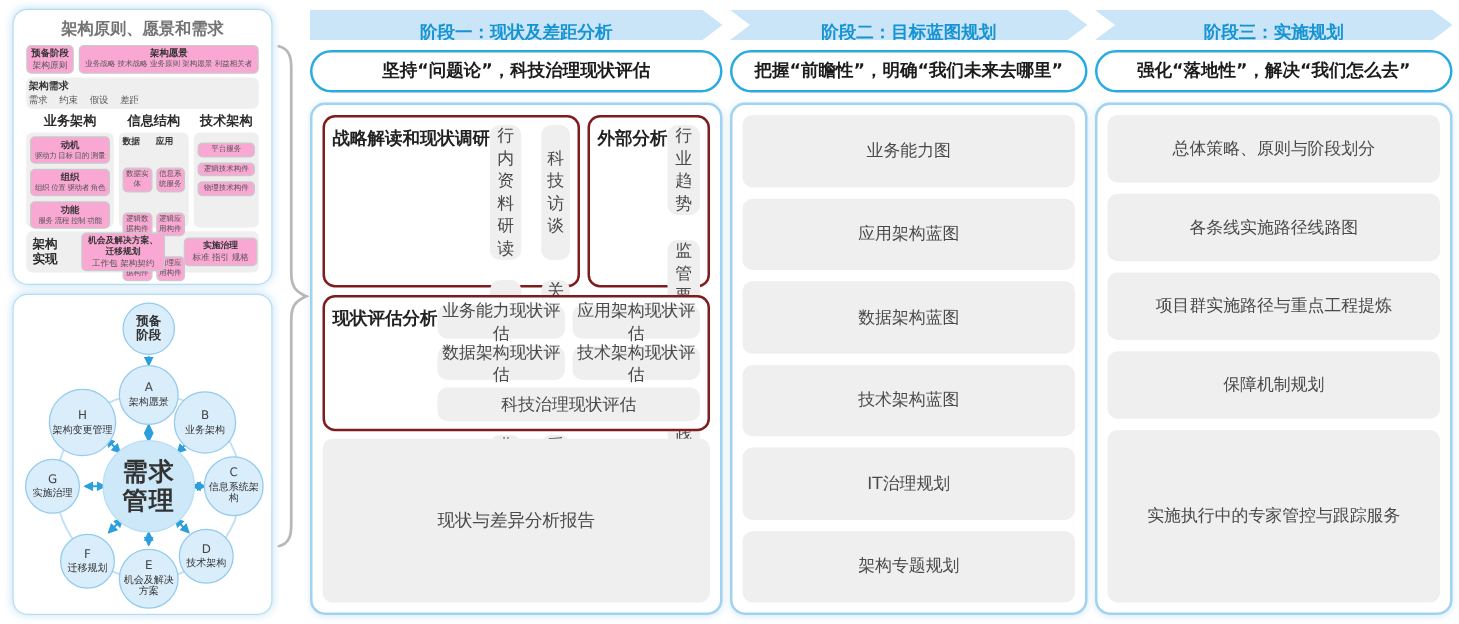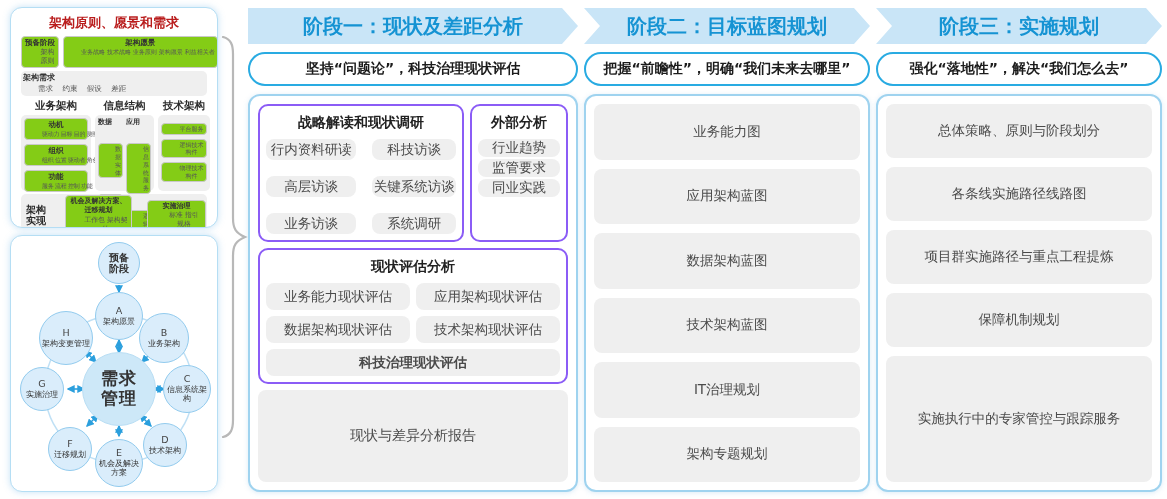--- a/index.html
+++ b/index.html
@@ -5,25 +5,25 @@
   html,body{margin:0;padding:0;background:#fff;}
   body{font-family:"DejaVu Sans","Liberation Sans",sans-serif;color:#333;}
   #canvas{position:relative;width:1167px;height:499px;background:#fff;overflow:hidden;}
 
   
   .panel{position:absolute;background:#fff;border:1.5px solid #b5def4;border-radius:12px;
          box-shadow:0 0 7px rgba(90,170,225,.35);box-sizing:border-box;}
   .top-panel{left:10px;top:7px;width:208px;height:221px;padding:5px 10px;overflow:hidden;}
   .bottom-panel{left:10px;top:235px;width:208px;height:257px;}
 
-  .lp-title{font-size:13px;font-weight:bold;text-align:center;color:#b91c1c;margin:1px 0 4px;}
+  .lp-title{font-size:13px;font-weight:bold;text-align:center;color:#737373;margin:1px 0 4px;}
   .lp-row1{display:flex;gap:4px;}
-  .mini-box{background:#84cc16;border:1px solid #c9c9c9;border-radius:4px;padding:1px 2px;text-align:center;box-sizing:border-box;}
+  .mini-box{background:#f9a8d4;border:1px solid #c9c9c9;border-radius:4px;padding:1px 2px;text-align:center;box-sizing:border-box;}
   .mb-t{font-size:7.5px;font-weight:bold;color:#333;line-height:1.35;}
-  .mb-d{font-size:6px;color:#555;line-height:1.3;margin-left:15px;}
+  .mb-d{font-size:6px;color:#555;line-height:1.3;}
   .prep-box{width:38px;flex:0 0 auto;}
   .vision-box{flex:1;}
   .vision-box .mb-d{white-space:nowrap;}
   .gray-sub{background:#efefef;border-radius:5px;box-sizing:border-box;}
   .lp-req{margin-top:3px;padding:2px;text-align:left;}
   .lp-req .mb-t{font-size:8px;}
   .lp-req .mb-d{font-size:7.5px;word-spacing:7px;}
   .lp-row3{display:flex;gap:4px;margin-top:3px;}
   .lp-h{font-size:10.5px;font-weight:bold;text-align:center;color:#2b2b2b;margin-bottom:2px;}
   .lp-col .gray-sub{padding:3px;display:flex;flex-direction:column;gap:4px;height:76px;}
@@ -45,62 +45,62 @@
 
   
   .cycle-svg{position:absolute;left:0;top:0;}
   .circle{position:absolute;border-radius:50%;background:#daedfb;border:1px solid #92cbee;
           display:flex;flex-direction:column;align-items:center;justify-content:center;
           text-align:center;color:#333;box-sizing:border-box;line-height:1.15;}
   .c-letter{font-size:9.5px;color:#444;}
   .c-label{font-size:8px;color:#333;}
   .c-prep{left:87px;top:6px;width:42px;height:42px;font-size:10px;font-weight:bold;}
   .c-center{left:71px;top:116px;width:74px;height:74px;background:#cde8f8;border-color:#b9def4;
-            font-size:17px;font-weight:bold;letter-spacing:1px;}
+            font-size:20px;font-weight:bold;letter-spacing:1px;}
   .c-a{left:84px;top:56px;width:48px;height:48px;}
   .c-b{left:128px;top:77px;width:50px;height:50px;}
   .c-c{left:152px;top:129px;width:48px;height:48px;}
   .c-d{left:132px;top:187px;width:44px;height:44px;}
   .c-e{left:84px;top:203px;width:48px;height:48px;}
   .c-f{left:37px;top:191px;width:44px;height:44px;}
   .c-g{left:9px;top:131px;width:44px;height:44px;}
   .c-h{left:28px;top:75px;width:54px;height:54px;}
 
   
   .brace{position:absolute;left:220px;top:36px;}
 
   
   .phases{position:absolute;left:248px;top:8px;width:914px;height:484px;display:flex;gap:6px;}
   .phase-col{display:flex;flex-direction:column;}
   .col1{width:330px;}.col2{width:286px;}.col3{width:286px;}
-  .band{height:36px;line-height:36px;text-align:center;font-size:20px;font-weight:bold;
+  .band{height:24px;line-height:36px;text-align:center;font-size:14px;font-weight:bold;
         color:#1593d3;background:#c9e5f7;flex:0 0 auto;}
   .band-first{clip-path:polygon(0 0,calc(100% - 16px) 0,100% 50%,calc(100% - 16px) 100%,0 100%);}
   .band-mid{clip-path:polygon(0 0,calc(100% - 16px) 0,100% 50%,calc(100% - 16px) 100%,0 100%,16px 50%);}
   .subtitle{margin-top:8px;height:34px;border:2px solid #29abe2;border-radius:17px;background:#fff;
             display:flex;align-items:center;justify-content:center;font-size:14px;font-weight:bold;
             color:#1c1c1c;box-sizing:border-box;flex:0 0 auto;}
   .content{margin-top:8px;flex:1;background:#fff;border:2px solid #9fd3ef;border-radius:12px;
            box-shadow:0 1px 5px rgba(120,180,225,.25);padding:8px;box-sizing:border-box;
            display:flex;flex-direction:column;}
   .gbox{background:#efefef;border-radius:8px;color:#4a4a4a;font-size:13.5px;
         display:flex;align-items:center;justify-content:center;text-align:center;box-sizing:border-box;}
   
   .p1-row1{display:flex;gap:6px;height:138px;flex:0 0 auto;}
-  .sec{border:2px solid #8b5cf6;border-radius:10px;background:#fff;padding:6px;box-sizing:border-box;
-       display:flex;flex-direction:column;}
+  .sec{border:2px solid #7f1d1d;border-radius:10px;background:#fff;padding:6px;box-sizing:border-box;
+       display:flex;flex-direction:row;}
   .sec-title{font-size:14px;font-weight:bold;text-align:center;color:#222;margin:2px 0 7px;flex:0 0 auto;}
   .sec-survey{flex:1;}
   .survey-grid{display:grid;grid-template-columns:1.08fr 1fr;gap:16px;flex:1;}
   .sec-ext{width:98px;flex:0 0 auto;}
-  .ext-items{display:flex;flex-direction:column;gap:2px;flex:1;}
+  .ext-items{display:flex;flex-direction:column;gap:20px;flex:1;}
   .sec-assess{margin-top:6px;flex:0 0 auto;}
   .assess-grid{display:grid;grid-template-columns:1fr 1fr;gap:6px;}
   .assess-grid .gbox{height:27px;}
-  .span2{grid-column:1 / 3;font-weight:bold;}
+  .span2{grid-column:1 / 3;}
   .report{margin-top:6px;flex:1;font-size:14px;}
   
   .stack{gap:9px;}
   .stack .gbox{flex:1;}
   .col3 .gbox.fixed{flex:0 0 54px;}
   .col3 .gbox.tall{flex:1;}
 </style>
 </head>
 <body>
 

